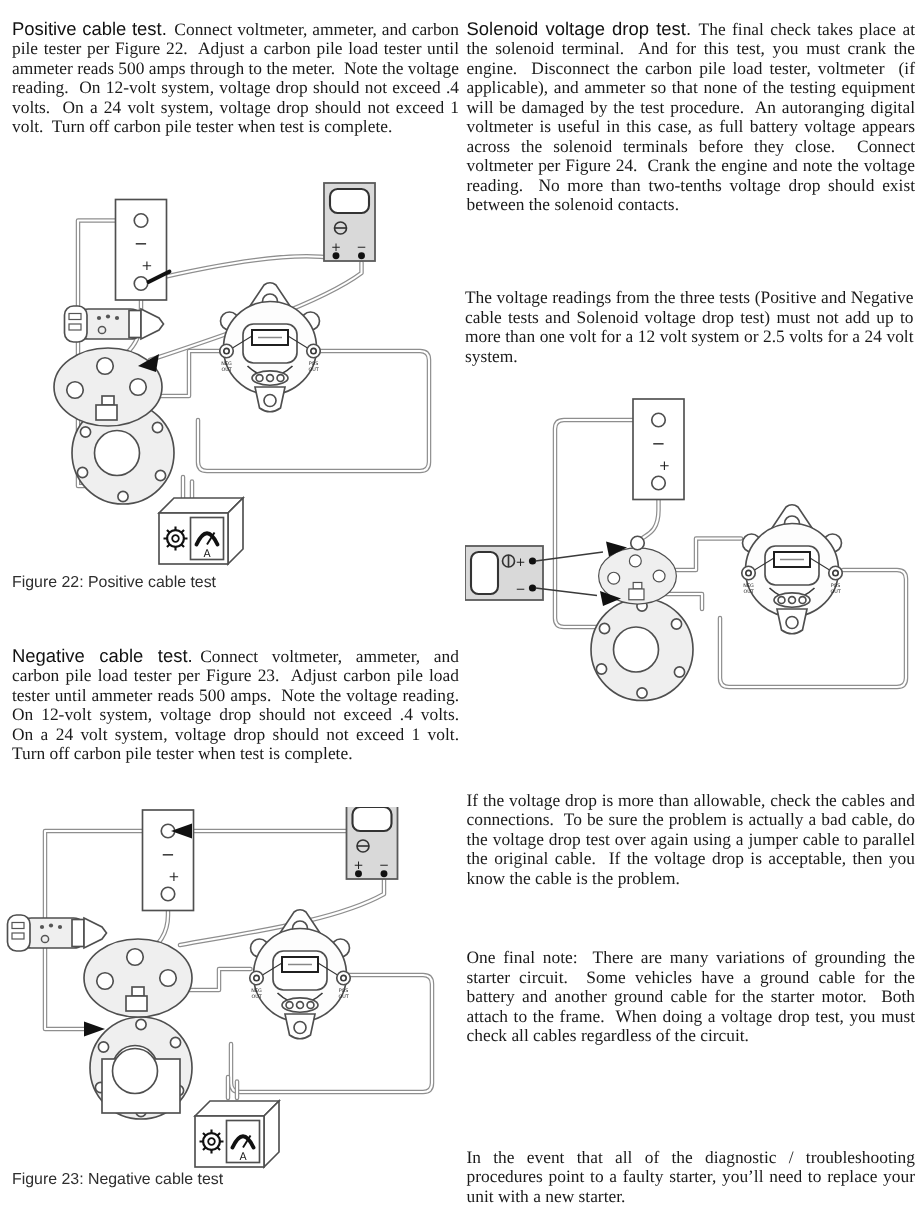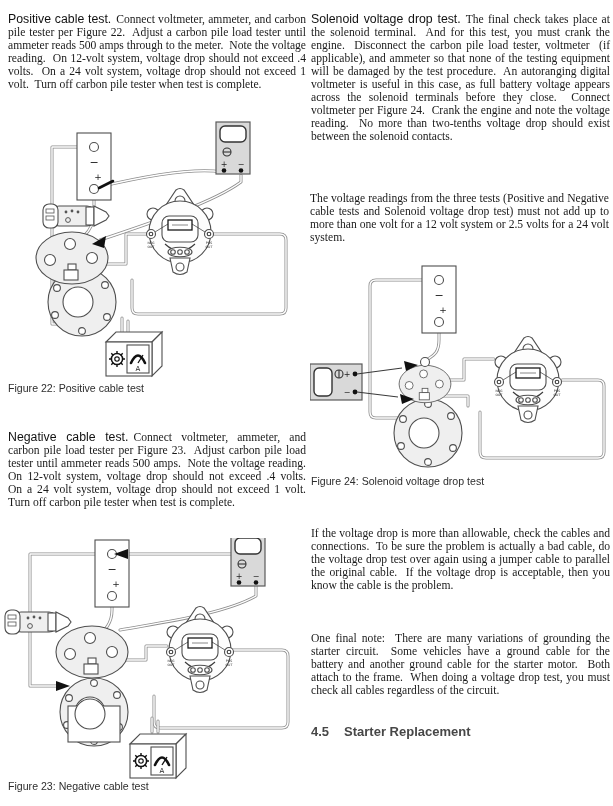--- a/index.html
+++ b/index.html
@@ -224,22 +224,21 @@
         <text class="symtxt" x="37" y="139" font-size="8" text-anchor="middle">−</text>
         <circle class="bk" cx="45" cy="136" r="2.4"></circle>
       </g>
       <line class="ln" x1="47" y1="118" x2="92" y2="112"></line>
       <polygon class="bk" points="108,109 94,105 96,115"></polygon>
       <line class="ln" x1="47" y1="136" x2="88" y2="141"></line>
       <polygon class="bk" points="104,143 90,138 92,148"></polygon>
     </svg>
   </figure>
 
-  <div class="caption" style="left:311px;top:475px;">Figure 24: Solenoid voltage drop test</div>
 
   <p class="para" style="left:311px;top:515px;width:299px;">If the voltage drop is more than allowable, check the cables and connections.  To be sure the problem is actually a bad cable, do the voltage drop test over again using a jumper cable to parallel the original cable.  If the voltage drop is acceptable, then you know the cable is the problem.</p>
 
   <p class="para" style="left:311px;top:620px;width:299px;">One final note:  There are many variations of grounding the starter circuit.  Some vehicles have a ground cable for the battery and another ground cable for the starter motor.  Both attach to the frame.  When doing a voltage drop test, you must check all cables regardless of the circuit.</p>
 
-  <div class="heading" style="left:311px;top:724px;"><span class="hnum">4.5</span><span>Starter Replacement</span></div>
-
+
+  <p class="para" style="left:311px;top:753px;width:299px;">In the event that all of the diagnostic / troubleshooting procedures point to a faulty starter, you’ll need to replace your unit with a new starter.</p>
 
 </div>
 
 </body></html>

